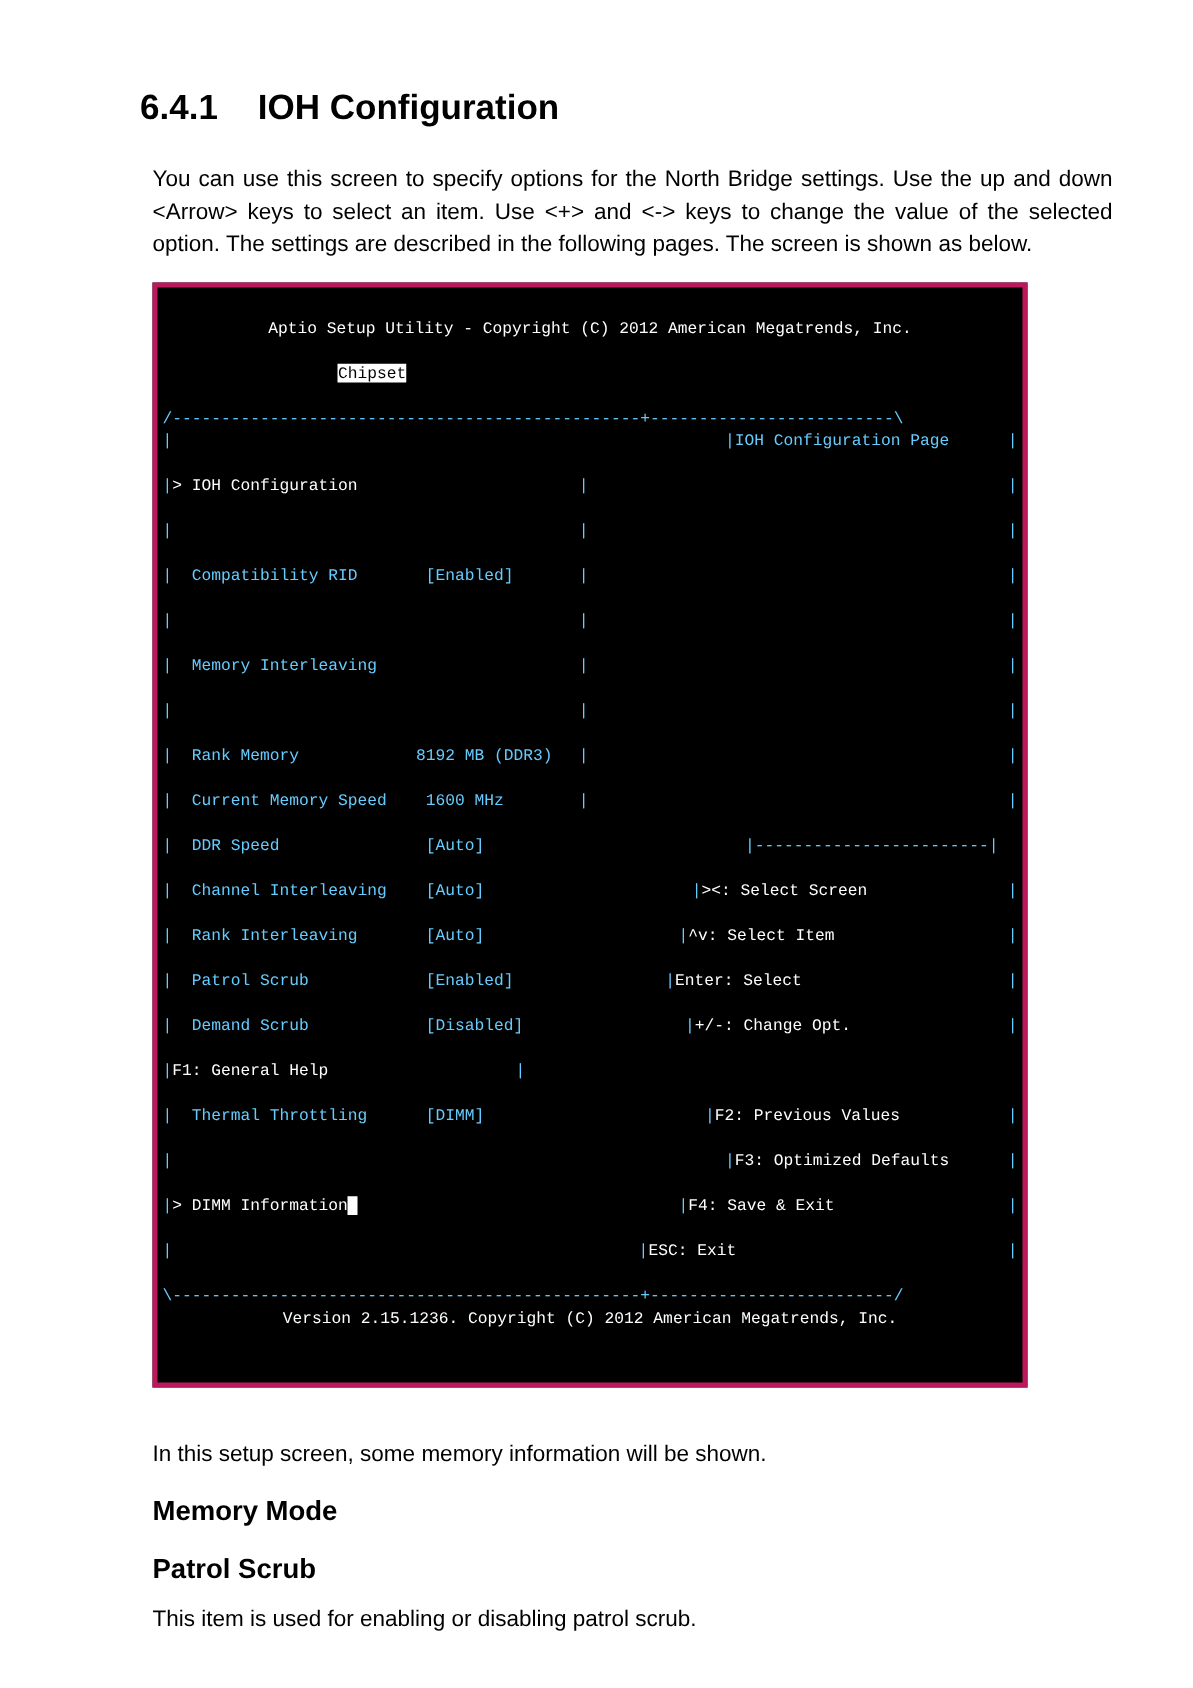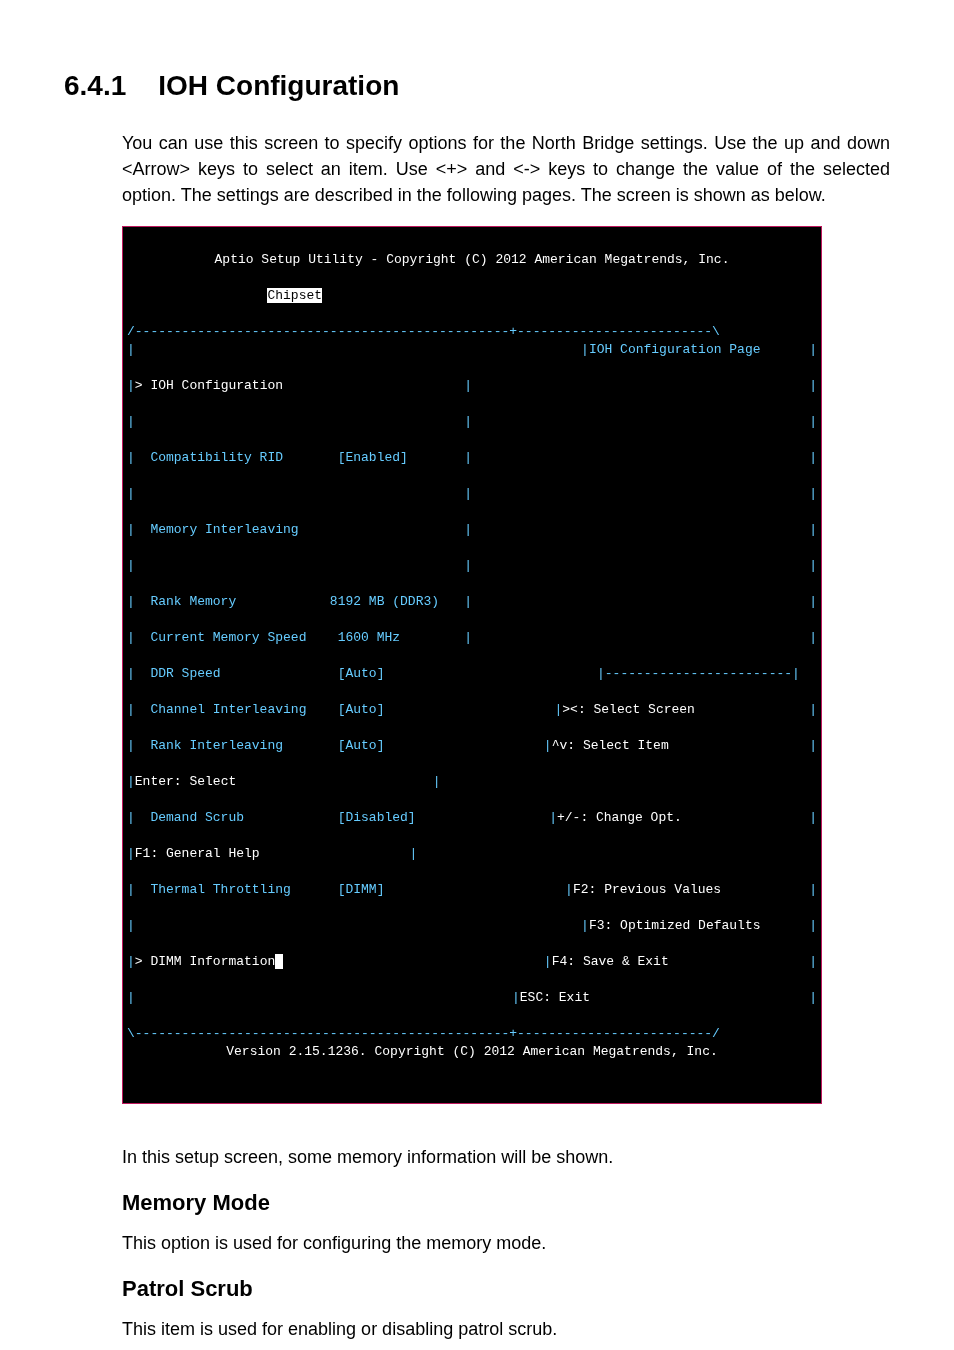--- a/index.html
+++ b/index.html
@@ -1,28 +1,28 @@
 <!DOCTYPE html>
 <html><head>
 <meta charset="utf-8">
 <style>
   * { box-sizing: border-box; margin: 0; padding: 0; }
   html, body { width: 954px; height: 1350px; background: #fff; font-family: Arial, Helvetica, sans-serif; color: #000; }
   .page { padding: 70px 64px 0 64px; }
-  .section-title { font-size: 28px; font-weight: bold; margin-bottom: 28px; display: flex; gap: 32px; }
+  .section-title { font-size: 28px; font-weight: bold; margin-bottom: 28px; display: flex; gap: 32px; margin-left: 48px; }
   .body-text { font-size: 18px; line-height: 1.45; margin: 0 0 18px 58px; text-align: justify; }
   .bios-wrap { margin: 10px 0 40px 58px; }
   .bios {
     background: #000;
     color: #bdbdbd;
     font-family: "Courier New", Courier, monospace;
     font-size: 13px;
     line-height: 18px;
     white-space: pre;
-    border: 1px solid #be185d;
+    border: 4px solid #be185d;
     padding: 6px 4px 6px 4px;
     width: 700px;
   }
   .bios .hdr { color: #fff; text-align: center; }
   .bios .blue { color: #66ccff; }
   .bios .white { color: #fff; }
   .bios .hl { background: #ffffff; color: #000; }
   .bios-row { display: flex; }
   .bios-left { width: 470px; overflow: hidden; }
   .bios-right { width: 220px; overflow: hidden; }
@@ -50,33 +50,32 @@
 <div class="bios-row"><span class="bios-left blue">|                                                </span><span class="bios-right blue">|</span><span class="blue">                        |</span></div>
 <div class="bios-row"><span class="bios-left blue">|  <span>Compatibility RID</span>       <span>[Enabled]</span>         </span><span class="bios-right blue">|</span><span class="blue">                        |</span></div>
 <div class="bios-row"><span class="bios-left blue">|                                                </span><span class="bios-right blue">|</span><span class="blue">                        |</span></div>
 <div class="bios-row"><span class="bios-left blue">|  <span>Memory Interleaving</span>                          </span><span class="bios-right blue">|</span><span class="blue">                        |</span></div>
 <div class="bios-row"><span class="bios-left blue">|                                                </span><span class="bios-right blue">|</span><span class="blue">                        |</span></div>
 <div class="bios-row"><span class="bios-left blue">|  <span>Rank Memory</span>            <span>8192 MB (DDR3)</span>      </span><span class="bios-right blue">|</span><span class="blue">                        |</span></div>
 <div class="bios-row"><span class="bios-left blue">|  <span>Current Memory Speed</span>    <span>1600 MHz</span>            </span><span class="bios-right blue">|</span><span class="blue">                        |</span></div>
 <div class="bios-row"><span class="bios-left blue">|  <span>DDR Speed</span>               <span>[Auto]</span>              </span><span class="bios-right blue">|------------------------|</span></div>
 <div class="bios-row"><span class="bios-left blue">|  <span>Channel Interleaving</span>    <span>[Auto]</span>              </span><span class="bios-right blue">|<span class="white">&gt;&lt;: Select Screen</span></span><span class="blue">       |</span></div>
 <div class="bios-row"><span class="bios-left blue">|  <span>Rank Interleaving</span>       <span>[Auto]</span>              </span><span class="bios-right blue">|<span class="white">^v: Select Item</span></span><span class="blue">         |</span></div>
-<div class="bios-row"><span class="bios-right blue">|<span class="white">Enter: Select</span></span><span class="blue">           |</span></div>
+<div class="bios-row"><span class="bios-left blue">|  <span>Patrol Scrub</span>            <span>[Enabled]</span>           </span><span class="bios-right blue">|<span class="white">Enter: Select</span></span><span class="blue">           |</span></div>
 <div class="bios-row"><span class="bios-left blue">|  <span>Demand Scrub</span>            <span>[Disabled]</span>          </span><span class="bios-right blue">|<span class="white">+/-: Change Opt.</span></span><span class="blue">        |</span></div>
 <div class="bios-row"><span class="bios-right blue">|<span class="white">F1: General Help</span></span><span class="blue">        |</span></div>
 <div class="bios-row"><span class="bios-left blue">|  <span>Thermal Throttling</span>      <span>[DIMM]</span>              </span><span class="bios-right blue">|<span class="white">F2: Previous Values</span></span><span class="blue">     |</span></div>
 <div class="bios-row"><span class="bios-left blue">|                                                </span><span class="bios-right blue">|<span class="white">F3: Optimized Defaults</span></span><span class="blue">  |</span></div>
 <div class="bios-row"><span class="bios-left blue">|<span class="white">&gt; DIMM Information</span><span class="hl"> </span>                             </span><span class="bios-right blue">|<span class="white">F4: Save &amp; Exit</span></span><span class="blue">         |</span></div>
 <div class="bios-row"><span class="bios-left blue">|                                                </span><span class="bios-right blue">|<span class="white">ESC: Exit</span></span><span class="blue">               |</span></div>
 <span class="blue">\------------------------------------------------+-------------------------/</span>
 <div class="hdr white">Version 2.15.1236. Copyright (C) 2012 American Megatrends, Inc.</div>
     </div>
   </div>
 
   <p class="body-text">In this setup screen, some memory information will be shown.</p>
 
   <h3 class="sub-title">Memory Mode</h3>
-  <p class="body-text">This option is used for configuring the memory mode.</p>
 
   <h3 class="sub-title">Patrol Scrub</h3>
   <p class="body-text">This item is used for enabling or disabling patrol scrub.</p>
 
 </div>
 
 </body></html>

